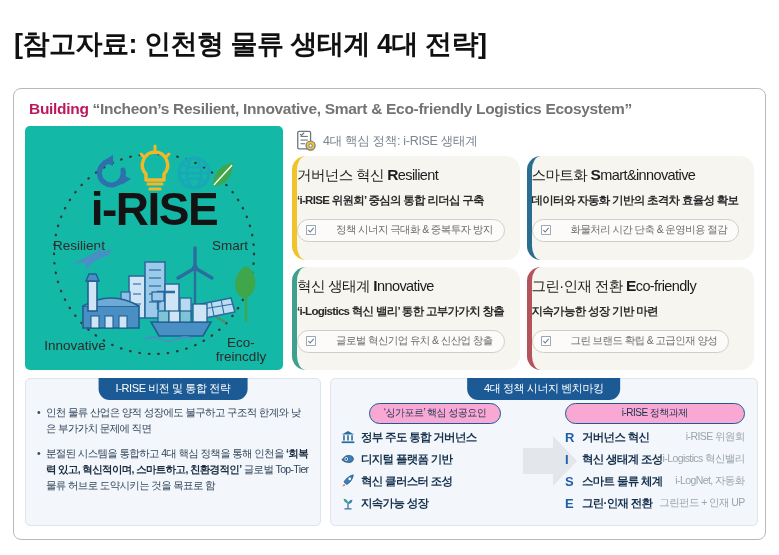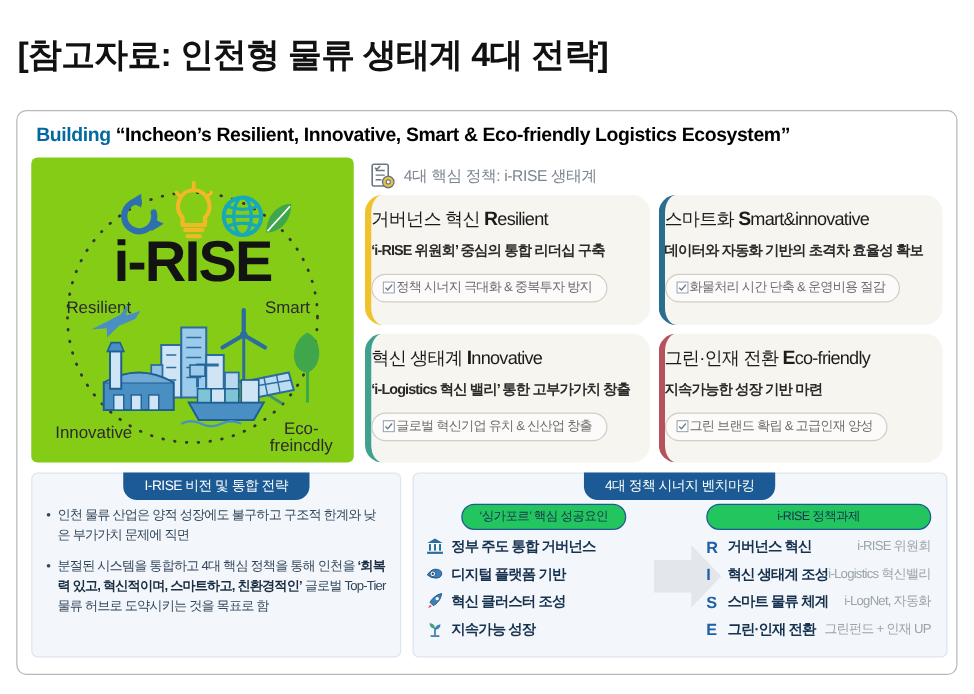--- a/index.html
+++ b/index.html
@@ -32,34 +32,34 @@
   }
 
   
   .headline {
     font-size: 15.5px;
     font-weight: bold;
     letter-spacing: -0.3px;
     white-space: nowrap;
     margin: 2px 0 8px 4px;
   }
-  .headline .hl-gray { color: #0369a1; }
-  .headline .hl-blue { color: #000000; }
+  .headline .hl-gray { color: #be185d; }
+  .headline .hl-blue { color: #737373; }
 
   
   .upper {
     display: flex;
     gap: 9px;
     height: 244px;
   }
 
   
   .info-panel {
     width: 258px;
-    background: #84cc16;
+    background: #14b8a6;
     border-radius: 5px;
     position: relative;
     flex: none;
   }
   .graphic { position: absolute; inset: 0; }
   .graphic svg { width: 100%; height: 100%; display: block; }
 
   
   .policy-area {
     flex: 1;
@@ -119,21 +119,21 @@
     border: 1px solid #d2cec6;
     background: #fcfbf9;
     border-radius: 999px;
     padding: 3px 11px 4px 8px;
     font-size: 10.5px;
     color: #6d6d6d;
     letter-spacing: -0.6px;
     white-space: nowrap;
     display: flex;
     align-items: center;
-    gap: 1px;
+    gap: 20px;
   }
   .chk { width: 10px; height: 10px; flex: none; }
 
   
   .lower {
     display: flex;
     gap: 9px;
     margin-top: 8px;
     height: 148px;
   }
@@ -188,21 +188,21 @@
   .bench-cap {
     align-self: center;
     border: 1.4px solid #1b5a94;
     border-radius: 999px;
     padding: 2px 14px 3px 14px;
     font-size: 10px;
     color: #16324e;
     letter-spacing: -0.5px;
     white-space: nowrap;
     margin-bottom: 6px;
-    background: #22c55e;
+    background: #f9a8d4;
   }
   .bench-cap.wide { align-self: stretch; text-align: center; }
 
   .bench-row {
     display: flex;
     align-items: flex-start;
     font-size: 11.5px;
     letter-spacing: -0.7px;
     color: #16324e;
     font-weight: bold;

